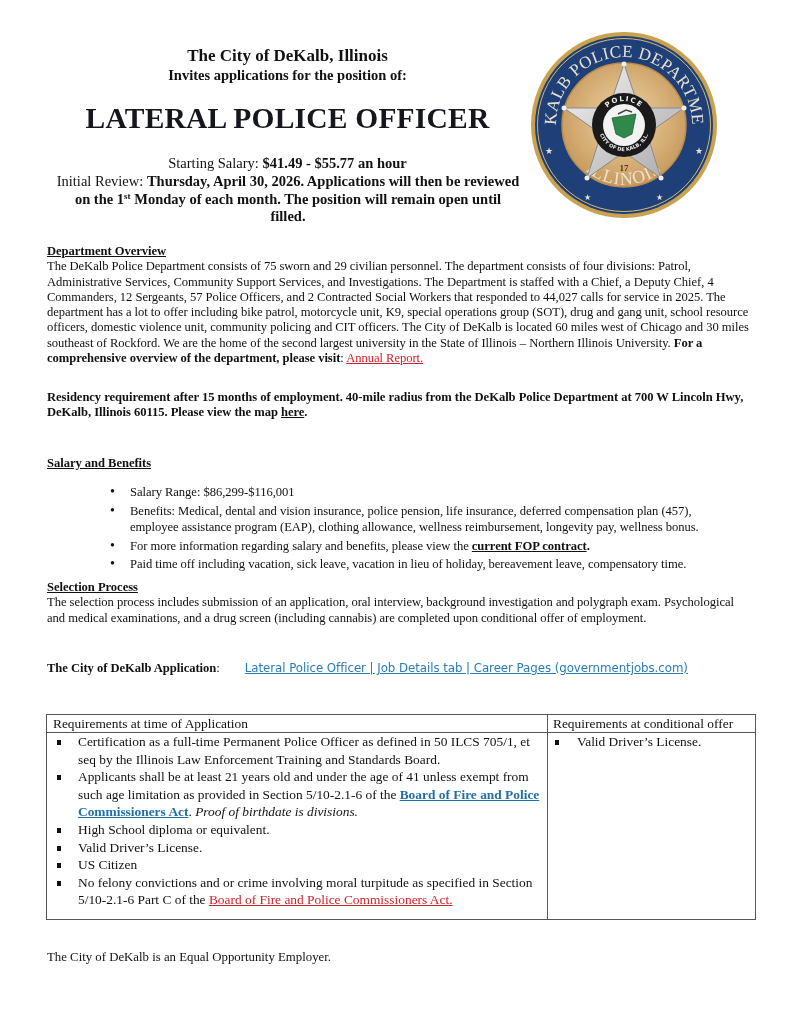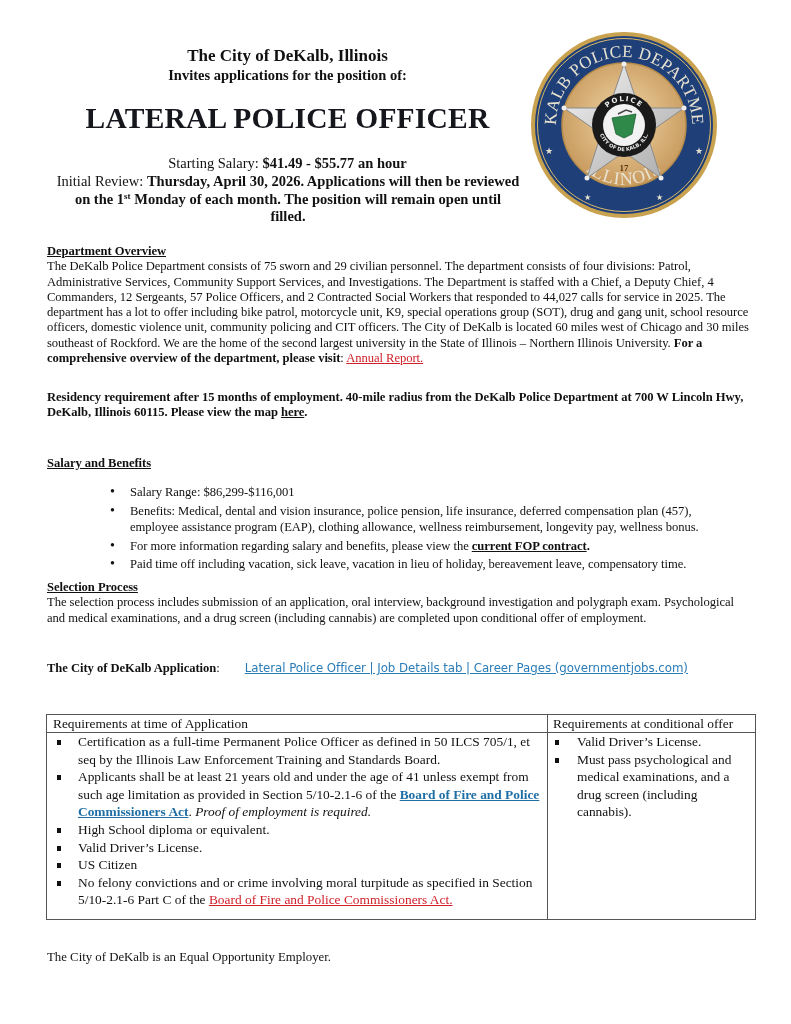--- a/index.html
+++ b/index.html
@@ -128,29 +128,28 @@
   <div>The selection process includes submission of an application, oral interview, background investigation and polygraph exam. Psychological and medical examinations, and a drug screen (including cannabis) are completed upon conditional offer of employment.</div>
 </div>
 
 <div id="apply" class="abs body-text"><b>The City of DeKalb Application</b><span>: </span><a class="blue-link" href="#">Lateral Police Officer | Job Details tab | Career Pages (governmentjobs.com)</a></div>
 
 <div id="req-table" class="abs">
   <div id="col-left" class="col">
     <div class="th">Requirements at time of Application</div>
     <ul class="req-list">
       <li>Certification as a full-time Permanent Police Officer as defined in 50 ILCS 705/1, et seq by the Illinois Law Enforcement Training and Standards Board.</li>
-      <li><span>Applicants shall be at least 21 years old and under the age of 41 unless exempt from such age limitation as provided in Section 5/10-2.1-6 of the </span><a class="teal-link" href="#">Board of Fire and Police Commissioners Act</a><span>. </span><i>Proof of employment is required.</i></li>
+      <li><span>Applicants shall be at least 21 years old and under the age of 41 unless exempt from such age limitation as provided in Section 5/10-2.1-6 of the </span><a class="teal-link" href="#">Board of Fire and Police Commissioners Act</a><span>. </span><i>Proof of birthdate is divisions.</i></li>
       <li>High School diploma or equivalent.</li>
       <li>Valid Driver’s License.</li>
       <li>US Citizen</li>
       <li><span>No felony convictions and or crime involving moral turpitude as specified in Section 5/10-2.1-6 Part C of the </span><a class="red-link" href="#">Board of Fire and Police Commissioners Act.</a></li>
     </ul>
   </div>
   <div id="col-right" class="col">
     <div class="th">Requirements at conditional offer</div>
     <ul class="req-list">
       <li>Valid Driver’s License.</li>
-      <li>Must pass psychological and medical examinations, and a drug screen (including cannabis).</li>
     </ul>
   </div>
 </div>
 
 <div id="eoe" class="abs">The City of DeKalb is an Equal Opportunity Employer.</div>
 
 </body></html>

